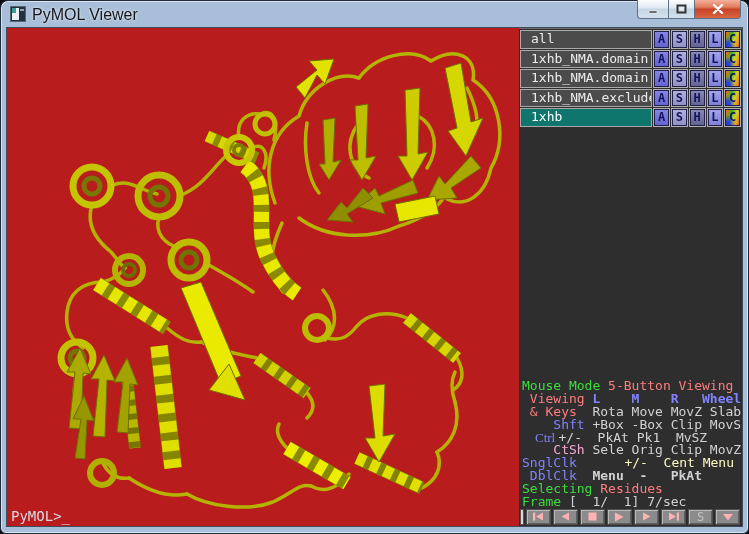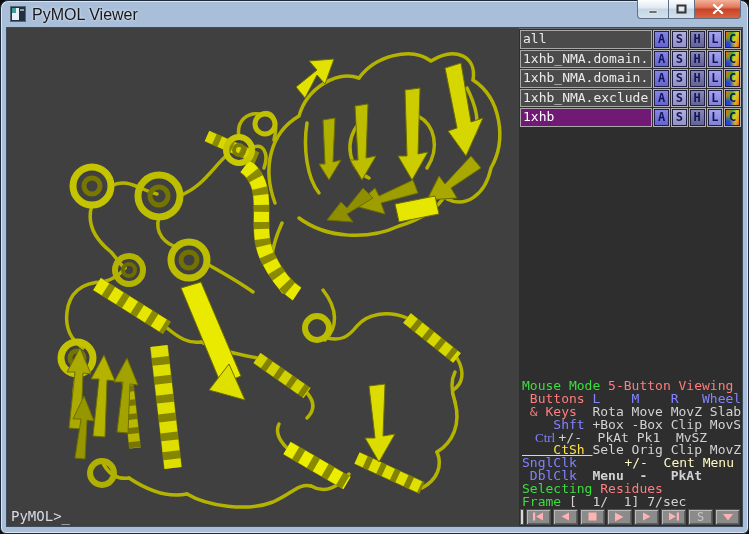--- a/index.html
+++ b/index.html
@@ -19,30 +19,30 @@
   .winbtns{position:absolute;right:8px;top:0;height:19px;display:flex;}
   .winbtn{height:19px;border:1px solid #5e7186;border-top:none;display:flex;align-items:center;justify-content:center;
     background:linear-gradient(180deg,#fbfdfe 0%,#dfe9f2 45%,#c4d4e2 50%,#d4e2ee 100%);}
   .winbtn.min{width:31px;border-radius:0 0 0 4px;border-right:none;}
   .winbtn.max{width:27px;}
   .winbtn.close{width:46px;border-radius:0 0 4px 0;border-left:none;
     background:linear-gradient(180deg,#f5b09a 0%,#e07a5a 40%,#c8432a 52%,#d9643f 100%);}
 
   
   .content{position:absolute;left:6px;top:27px;width:737px;height:500px;border:1px solid #3f4c5c;background:#2e2e2e;}
-  .viewport{position:absolute;left:0;top:0;width:512px;height:498px;background:#404040;overflow:hidden;}
+  .viewport{position:absolute;left:0;top:0;width:512px;height:498px;background:#b91c1c;overflow:hidden;}
   .prompt{position:absolute;left:4px;bottom:2px;font-size:14px;color:#d9d9e6;letter-spacing:0;}
   .sidebar{position:absolute;left:512px;top:0;width:223px;height:498px;background:#2e2e2e;border-top:1px solid #6b6b6b;}
 
   
   .obj-rows{position:absolute;left:1px;top:1px;right:1px;}
   .obj-row{display:flex;height:18.6px;margin-bottom:1px;}
   .obj-label{width:133px;background:#4b4b4b;border:1px solid #a9a9a9;color:#ececec;
-    font-size:13px;line-height:16px;padding:0 2px;overflow:hidden;white-space:nowrap;}
-  .obj-row.sel .obj-label{background:#701a75;color:#fff;}
+    font-size:13px;line-height:16px;padding:0 10px;overflow:hidden;white-space:nowrap;}
+  .obj-row.sel .obj-label{background:#0f766e;color:#fff;}
   .obj-btns{display:flex;width:88px;margin-left:1px;justify-content:space-between;}
   .obj-btn{width:16.6px;border:1px solid #b0b0b0;outline:1px solid #20204a;outline-offset:-2px;
     color:#14145c;font-size:12px;font-weight:bold;text-align:center;line-height:16px;cursor:pointer;}
   .b-a{background:linear-gradient(180deg,#8787e6,#6262cc);}
   .b-s{background:linear-gradient(180deg,#b3b3dd,#8f8fc2);}
   .b-h{background:linear-gradient(180deg,#8a8ab8,#616192);}
   .b-l{background:linear-gradient(180deg,#a6a6ee,#7e7ed4);}
   .b-c{background:
       radial-gradient(circle at 15% 88%, rgba(40,60,220,.95) 0 14%, rgba(40,60,220,0) 42%),
       linear-gradient(112deg,#e03a28 0%,#cf7a1c 12%,#3fae28 38%,#cdd62a 58%,#e8a01c 78%,#d23a1c 100%);}
@@ -249,25 +249,25 @@
               <div class="obj-btn b-s">S</div>
               <div class="obj-btn b-h">H</div>
               <div class="obj-btn b-l">L</div>
               <div class="obj-btn b-c">C</div>
             </div>
           </div>
         </div>
 
       <div class="mouse-panel">
           <div class="ml"><span style="color: rgb(61, 221, 61); margin-top: 32px;">Mouse Mode </span><span style="color: rgb(255, 125, 125);">5-Button Viewing</span></div>
-          <div class="ml"><span style="color: rgb(255, 125, 125);"> Buttons </span><span style="color: rgb(130, 130, 255);">L    M    R   Wheel</span></div>
+          <div class="ml"><span style="color: rgb(255, 125, 125);"> Viewing </span><span style="color: rgb(130, 130, 255); font-weight: bold;">L    M    R   Wheel</span></div>
           <div class="ml"><span style="color: rgb(255, 125, 125);"> &amp; Keys  </span><span style="color: rgb(210, 210, 210);">Rota Move MovZ Slab</span></div>
           <div class="ml"><span style="color: rgb(130, 130, 255);">    Shft </span><span style="color: rgb(210, 210, 210);">+Box -Box Clip MovS</span></div>
           <div class="ml"><span style="color: rgb(130, 130, 255); font-family: Liberation Serif, serif;">    Ctrl </span><span style="color: rgb(210, 210, 210);">+/-  PkAt Pk1  MvSZ</span></div>
-          <div class="ml"><span style="color: #fde047; text-decoration: underline;">    CtSh </span><span style="color: rgb(210, 210, 210);">Sele Orig Clip MovZ</span></div>
+          <div class="ml"><span style="color: #f9a8d4;">    CtSh </span><span style="color: rgb(210, 210, 210);">Sele Orig Clip MovZ</span></div>
           <div class="ml"><span style="color: rgb(130, 130, 255);">SnglClk  </span><span style="color: #fef9c3; margin-left: 32px;">+/-  Cent Menu</span></div>
           <div class="ml"><span style="color: rgb(130, 130, 255);"> DblClk  </span><span style="color: rgb(210, 210, 210); font-weight: bold;">Menu  -   PkAt</span></div>
           <div class="ml"><span style="color: rgb(61, 221, 61);">Selecting </span><span style="color: rgb(255, 125, 125);">Residues</span></div>
           <div class="ml"><span style="color: rgb(61, 221, 61);">Frame </span><span style="color: rgb(210, 210, 210);">[  1/  1] 7/sec</span></div>
         </div>
 
       <div class="scroll-grip"></div>
       <div class="playback">
         <div class="pbtn">
           <svg width="12" height="9" viewBox="0 0 12 9">

